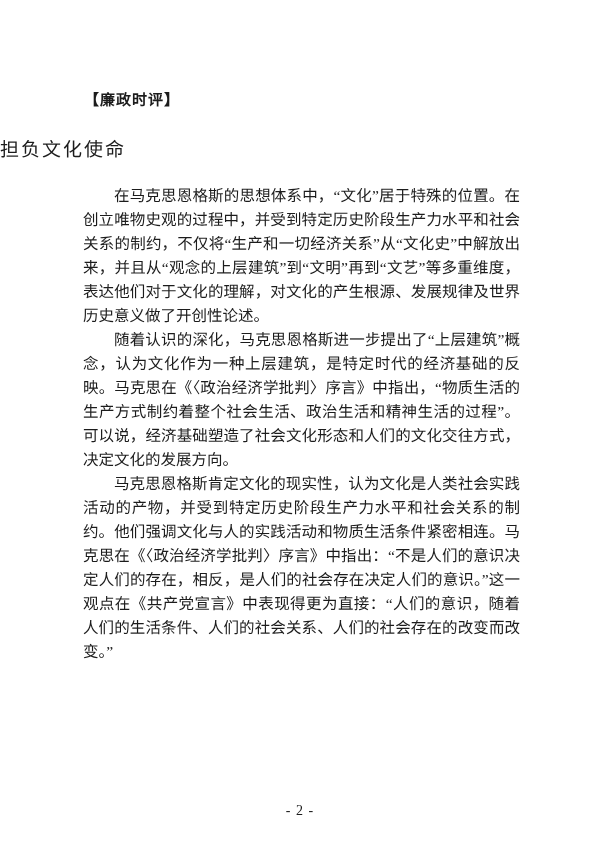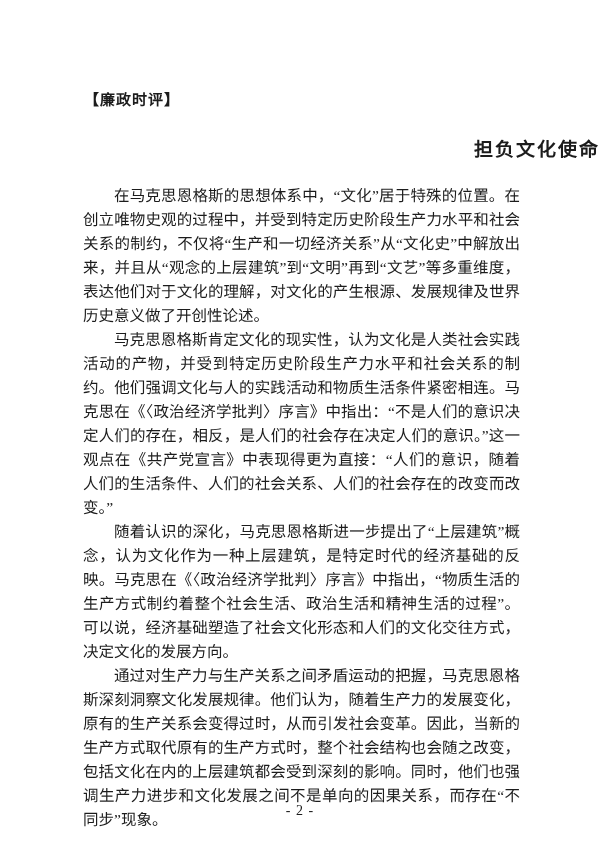--- a/index.html
+++ b/index.html
@@ -21,24 +21,24 @@
   }
   .section-tag {
     margin-left: 84px;
     font-size: 15px;
     line-height: 20px;
     font-weight: 600;
     letter-spacing: 1px;
   }
   .doc-title {
     margin: 26px 0 0 0;
-    text-align: right;
+    text-align: left;
     font-size: 19px;
     line-height: 28px;
-    font-weight: 700;
+    font-weight: 400;
     letter-spacing: 2px;
   }
   .doc-body {
     width: 437px;
     margin: 20px 0 0 83px;
     font-size: 15.5px;
     line-height: 24px;
     text-align: justify;
     text-justify: inter-ideograph;
   }
@@ -61,19 +61,18 @@
 </head>
 <body>
 
 <div class="page">
   <div class="section-tag">【廉政时评】</div>
 
   <h1 class="doc-title">担负文化使命</h1>
 
   <div class="doc-body">
     <p>在马克思恩格斯的思想体系中，“文化”居于特殊的位置。在创立唯物史观的过程中，并受到特定历史阶段生产力水平和社会关系的制约，不仅将“生产和一切经济关系”从“文化史”中解放出来，并且从“观念的上层建筑”到“文明”再到“文艺”等多重维度，表达他们对于文化的理解，对文化的产生根源、发展规律及世界历史意义做了开创性论述。</p>
+    <p>随着认识的深化，马克思恩格斯进一步提出了“上层建筑”概念，认为文化作为一种上层建筑，是特定时代的经济基础的反映。马克思在《〈政治经济学批判〉序言》中指出，“物质生活的生产方式制约着整个社会生活、政治生活和精神生活的过程”。可以说，经济基础塑造了社会文化形态和人们的文化交往方式，决定文化的发展方向。</p>
     <p>马克思恩格斯肯定文化的现实性，认为文化是人类社会实践活动的产物，并受到特定历史阶段生产力水平和社会关系的制约。他们强调文化与人的实践活动和物质生活条件紧密相连。马克思在《〈政治经济学批判〉序言》中指出：“不是人们的意识决定人们的存在，相反，是人们的社会存在决定人们的意识。”这一观点在《共产党宣言》中表现得更为直接：“人们的意识，随着人们的生活条件、人们的社会关系、人们的社会存在的改变而改变。”</p>
-    <p>随着认识的深化，马克思恩格斯进一步提出了“上层建筑”概念，认为文化作为一种上层建筑，是特定时代的经济基础的反映。马克思在《〈政治经济学批判〉序言》中指出，“物质生活的生产方式制约着整个社会生活、政治生活和精神生活的过程”。可以说，经济基础塑造了社会文化形态和人们的文化交往方式，决定文化的发展方向。</p>
-    <p>通过对生产力与生产关系之间矛盾运动的把握，马克思恩格斯深刻洞察文化发展规律。他们认为，随着生产力的发展变化，原有的生产关系会变得过时，从而引发社会变革。因此，当新的生产方式取代原有的生产方式时，整个社会结构也会随之改变，包括文化在内的上层建筑都会受到深刻的影响。同时，他们也强调生产力进步和文化发展之间不是单向的因果关系，而存在“不同步”现象。</p>
   </div>
 
   <div class="page-number">- 2 -</div>
 </div>
 
 </body></html>

